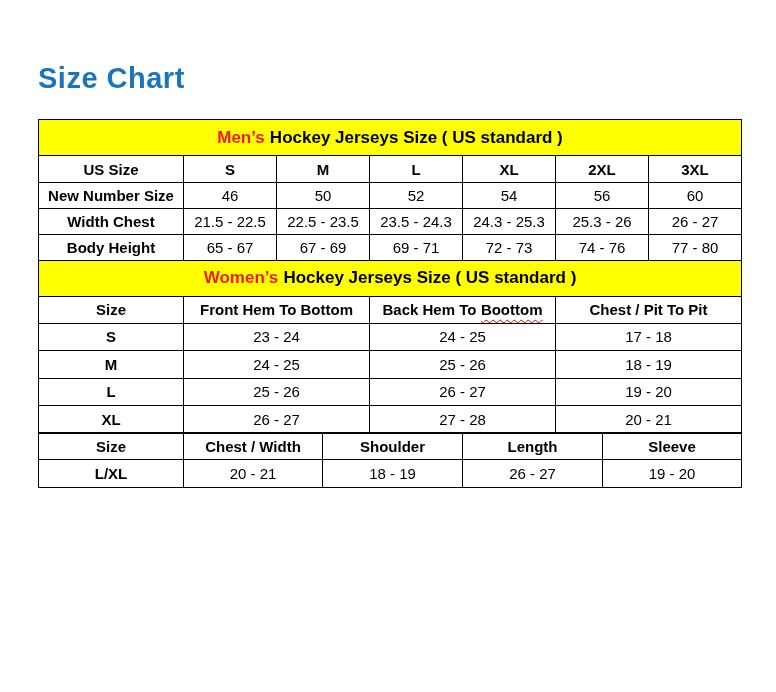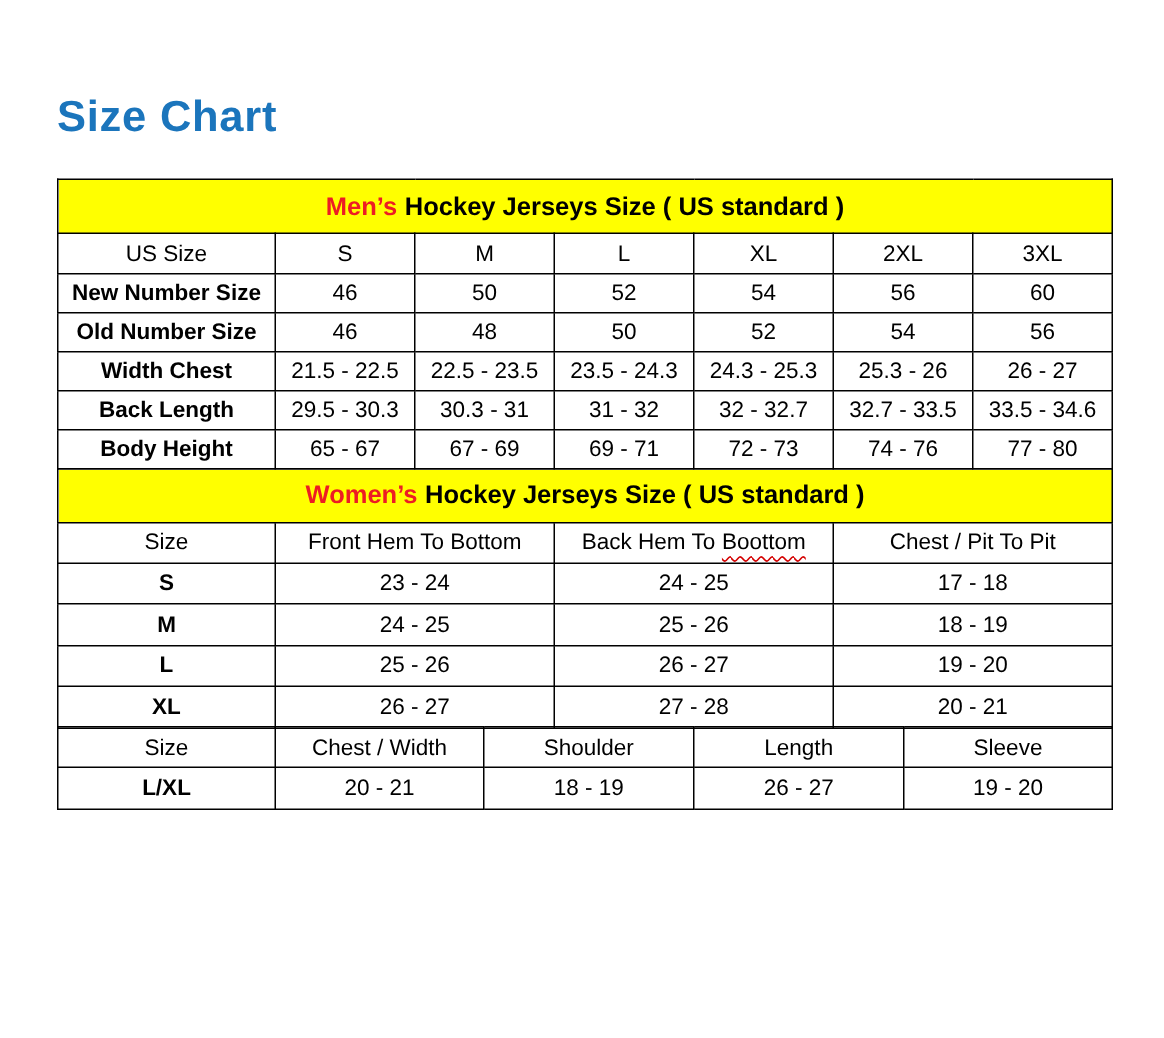--- a/index.html
+++ b/index.html
@@ -30,21 +30,21 @@
     text-align:center;vertical-align:middle;
     padding:0 2px;
     overflow:hidden;white-space:nowrap;
   }
   tr.band td{
     background:var(--band-yellow);
     height:36px;font-size:17px;font-weight:bold;
   }
   tr.band .hl{color:var(--accent-red);}
   tr.band .rest{color:#000;margin-left:0.30em;}
-  tr.cols th{height:27px;font-weight:normal;font-size:15px;}
+  tr.cols th{height:27px;font-weight:bold;font-size:15px;}
   tr.datarow td{height:26px;}
   table.womens tr.datarow td,
   table.youth  tr.datarow td{height:27.5px;}
   td.rowlabel{font-weight:bold;}
   td.sizelabel{font-weight:bold;}
   .squiggle{
     margin-left:0.30em;
     text-decoration-line:underline;
     text-decoration-style:wavy;
     text-decoration-color:var(--squiggle-red);
@@ -87,45 +87,27 @@
     <tr class="datarow">
       <td class="rowlabel">New Number Size</td>
       <td>46</td>
       <td>50</td>
       <td>52</td>
       <td>54</td>
       <td>56</td>
       <td>60</td>
     </tr>
     <tr class="datarow">
-      <td class="rowlabel">Old Number Size</td>
-      <td>46</td>
-      <td>48</td>
-      <td>50</td>
-      <td>52</td>
-      <td>54</td>
-      <td>56</td>
-    </tr>
-    <tr class="datarow">
       <td class="rowlabel">Width Chest</td>
       <td>21.5 - 22.5</td>
       <td>22.5 - 23.5</td>
       <td>23.5 - 24.3</td>
       <td>24.3 - 25.3</td>
       <td>25.3 - 26</td>
       <td>26 - 27</td>
-    </tr>
-    <tr class="datarow">
-      <td class="rowlabel">Back Length</td>
-      <td>29.5 - 30.3</td>
-      <td>30.3 - 31</td>
-      <td>31 - 32</td>
-      <td>32 - 32.7</td>
-      <td>32.7 - 33.5</td>
-      <td>33.5 - 34.6</td>
     </tr>
     <tr class="datarow">
       <td class="rowlabel">Body Height</td>
       <td>65 - 67</td>
       <td>67 - 69</td>
       <td>69 - 71</td>
       <td>72 - 73</td>
       <td>74 - 76</td>
       <td>77 - 80</td>
     </tr>

